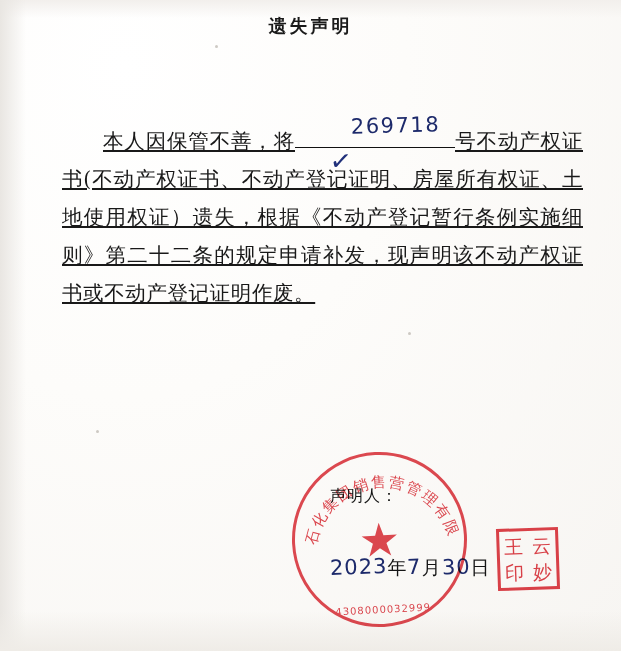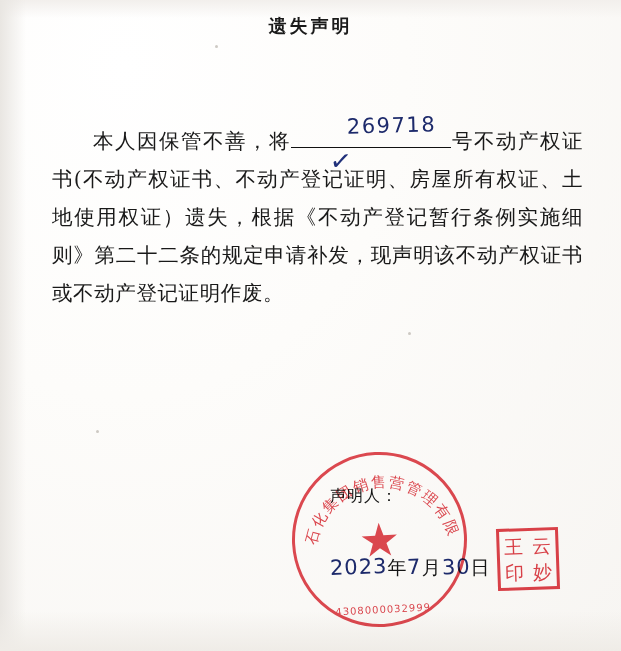--- a/index.html
+++ b/index.html
@@ -54,28 +54,29 @@
     text-align: center;
     font-size: 18px;
     font-weight: bold;
     letter-spacing: 3px;
     color: #1a1a1a;
     font-family: "DejaVu Serif", serif;
   }
 
   .body-text {
     position: absolute;
-    left: 52px;
+    left: 62px;
     right: 38px;
     top: 122px;
     font-size: 20.5px;
     line-height: 38px;
     color: #191919;
     text-align: justify;
     letter-spacing: 0.6px;
+    text-decoration: underline;
   }
 
   .para {
     margin: 0 0 10px 0;
     text-indent: 0;
   }
   .para.indent {
     text-indent: 41px;
   }
 

